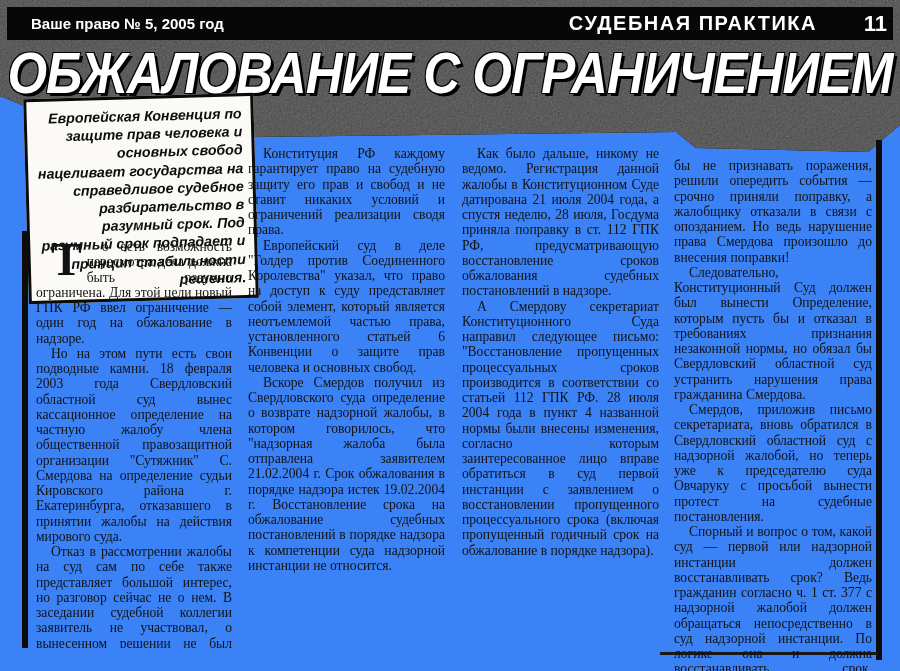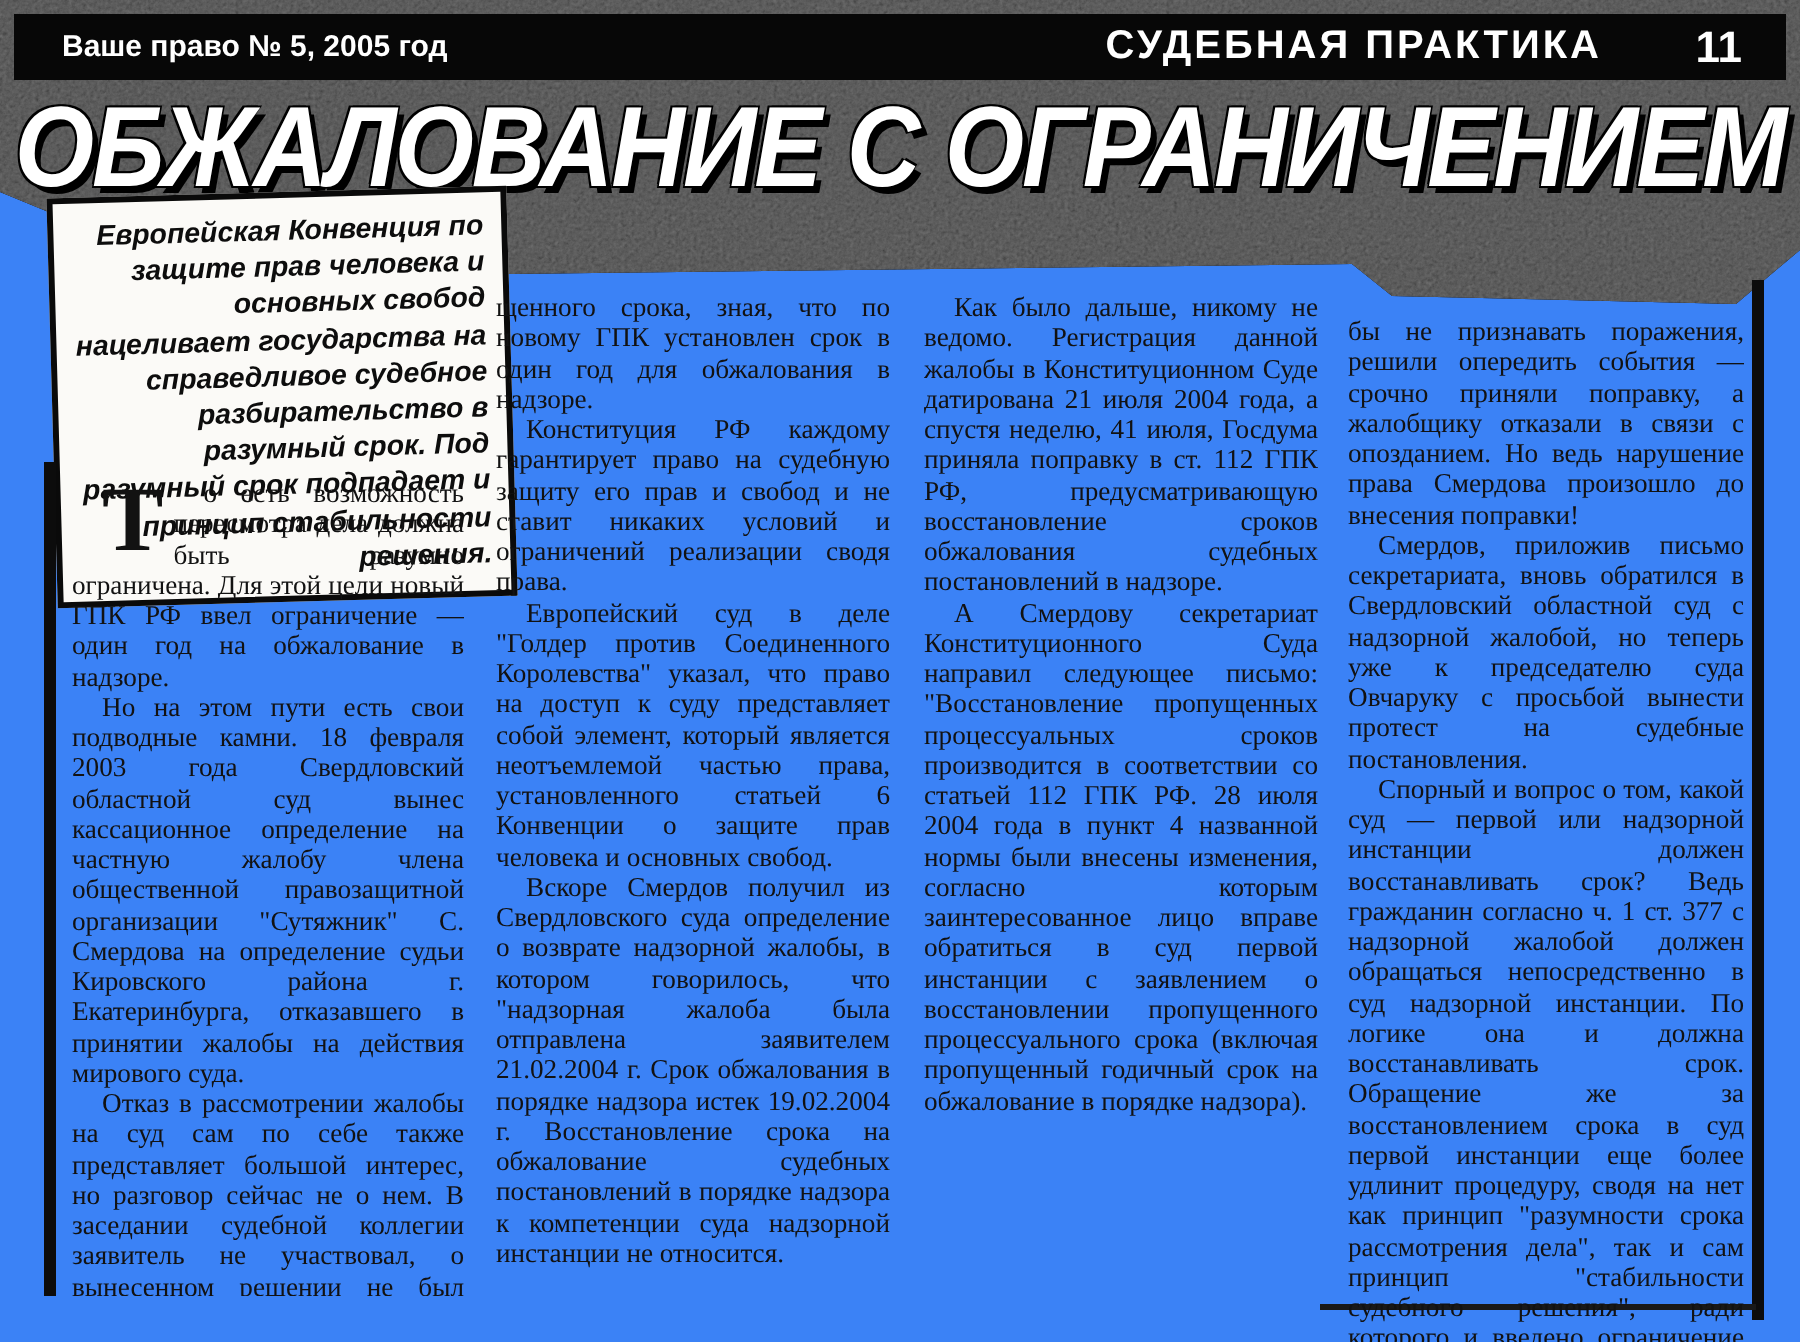--- a/index.html
+++ b/index.html
@@ -10,21 +10,21 @@
   .band{position:absolute;left:0;top:0;width:900px;height:160px;background:#161616;
         clip-path:polygon(0 0,900px 0,900px 125px,868px 152px,696px 148px,676px 132px,
                           250px 137px,236px 127px,34px 110px,0 96px);}
   .band svg{position:absolute;left:0;top:0;}
 
   .topbar{position:absolute;left:7px;top:7px;width:886px;height:33px;background:#070707;
           display:flex;align-items:center;font-family:"Liberation Sans",sans-serif;
           font-weight:bold;color:#fff;}
   .issue{font-size:15px;padding-left:24px;width:300px;}
   .section{flex:1;text-align:right;font-size:20px;letter-spacing:1.5px;}
-  .pagenum{width:70px;text-align:right;padding-right:22px;font-size:22px;}
+  .pagenum{width:70px;text-align:right;padding-right:6px;font-size:22px;}
 
   .headline{position:absolute;left:0;top:46px;width:900px;text-align:center;
             font-family:"Liberation Sans",sans-serif;font-weight:900;font-style:italic;
             font-size:51px;line-height:56px;color:#fff;letter-spacing:-1px;white-space:nowrap;
             text-shadow:3px 3px 0 #000,-1px -1px 0 #000,1px -1px 0 #000,-1px 1px 0 #000;
             transform:scaleY(1.12);}
 
   
   .leadbox{position:absolute;left:26px;top:96px;width:206px;background:#fbfaf7;
            border:3px solid #0a0a0a;transform:rotate(-1.6deg);padding:8px 9px 9px 9px;}
@@ -82,33 +82,33 @@
   <div class="rule-bottom"></div>
 
   <div class="col col-1">
     <p><span class="dropcap">Т</span><span>о есть возможность пересмотра дела должна быть разумно ограничена. Для этой цели новый ГПК РФ ввел ограничение — один год на обжалование в надзоре.</span></p>
     <p>Но на этом пути есть свои подводные камни. 18 февраля 2003 года Свердловский областной суд вынес кассационное определение на частную жалобу члена общественной правозащитной организации "Сутяжник" С. Смердова на определение судьи Кировского района г. Екатеринбурга, отказавшего в принятии жалобы на действия мирового суда.</p>
     <p>Отказ в рассмотрении жалобы на суд сам по себе также представляет большой интерес, но разговор сейчас не о нем. В заседании судебной коллегии заявитель не участвовал, о вынесенном решении не был извещен, Определение от 18.02.2003 г. было выслано только 13.02.2004 г. после неоднократных жалоб и ходатайств. Очень уж не хотелось областному суду, чтоб кто-то не то что обжаловал, а вообще читал этот опус. Получено же Определение было 20 февраля 2004 года, то есть спустя год после вынесения!</p>
 
   </div>
 
   <div class="col col-2">
-    <p class="cont">щенного срока, зная, что по новому ГПК установлен срок в один год для обжалования в надзоре.</p>
     <p>Конституция РФ каждому гарантирует право на судебную защиту его прав и свобод и не ставит никаких условий и ограничений реализации сводя права.</p>
     <p>Европейский суд в деле "Голдер против Соединенного Королевства" указал, что право на доступ к суду представляет собой элемент, который является неотъемлемой частью права, установленного статьей 6 Конвенции о защите прав человека и основных свобод.</p>
     <p>Вскоре Смердов получил из Свердловского суда определение о возврате надзорной жалобы, в котором говорилось, что "надзорная жалоба была отправлена заявителем 21.02.2004 г. Срок обжалования в порядке надзора истек 19.02.2004 г. Восстановление срока на обжалование судебных постановлений в порядке надзора к компетенции суда надзорной инстанции не относится.</p>
 
   </div>
 
   <div class="col col-3">
-    <p>Как было дальше, никому не ведомо. Регистрация данной жалобы в Конституционном Суде датирована 21 июля 2004 года, а спустя неделю, 41 июля, Госдума приняла поправку в ст. 112 ГПК РФ, предусматривающую восстановление сроков обжалования судебных постановлений в надзоре.</p>
+    <p>Как было дальше, никому не ведомо. Регистрация данной жалобы в Конституционном Суде датирована 21 июля 2004 года, а спустя неделю, 28 июля, Госдума приняла поправку в ст. 112 ГПК РФ, предусматривающую восстановление сроков обжалования судебных постановлений в надзоре.</p>
     <p>А Смердову секретариат Конституционного Суда направил следующее письмо: "Восстановление пропущенных процессуальных сроков производится в соответствии со статьей 112 ГПК РФ. 28 июля 2004 года в пункт 4 названной нормы были внесены изменения, согласно которым заинтересованное лицо вправе обратиться в суд первой инстанции с заявлением о восстановлении пропущенного процессуального срока (включая пропущенный годичный срок на обжалование в порядке надзора).</p>
 
   </div>
 
   <div class="col col-4">
     <p class="cont">бы не признавать поражения, решили опередить события — срочно приняли поправку, а жалобщику отказали в связи с опозданием. Но ведь нарушение права Смердова произошло до внесения поправки!</p>
+    <p>Следовательно, Конституционный Суд должен был вынести Определение, которым пусть бы и отказал в требованиях признания незаконной нормы, но обязал бы Свердловский областной суд устранить нарушения права гражданина Смердова.</p>
     <p>Смердов, приложив письмо секретариата, вновь обратился в Свердловский областной суд с надзорной жалобой, но теперь уже к председателю суда Овчаруку с просьбой вынести протест на судебные постановления.</p>
     <p>Спорный и вопрос о том, какой суд — первой или надзорной инстанции должен восстанавливать срок? Ведь гражданин согласно ч. 1 ст. 377 с надзорной жалобой должен обращаться непосредственно в суд надзорной инстанции. По логике она и должна восстанавливать срок. Обращение же за восстановлением срока в суд первой инстанции еще более удлинит процедуру, сводя на нет как принцип "разумности срока рассмотрения дела", так и сам принцип "стабильности судебного решения", ради которого и введено ограничение надзорного обжалования в один год.</p>
 
   </div>
 
 </div>
 
 </body></html>

